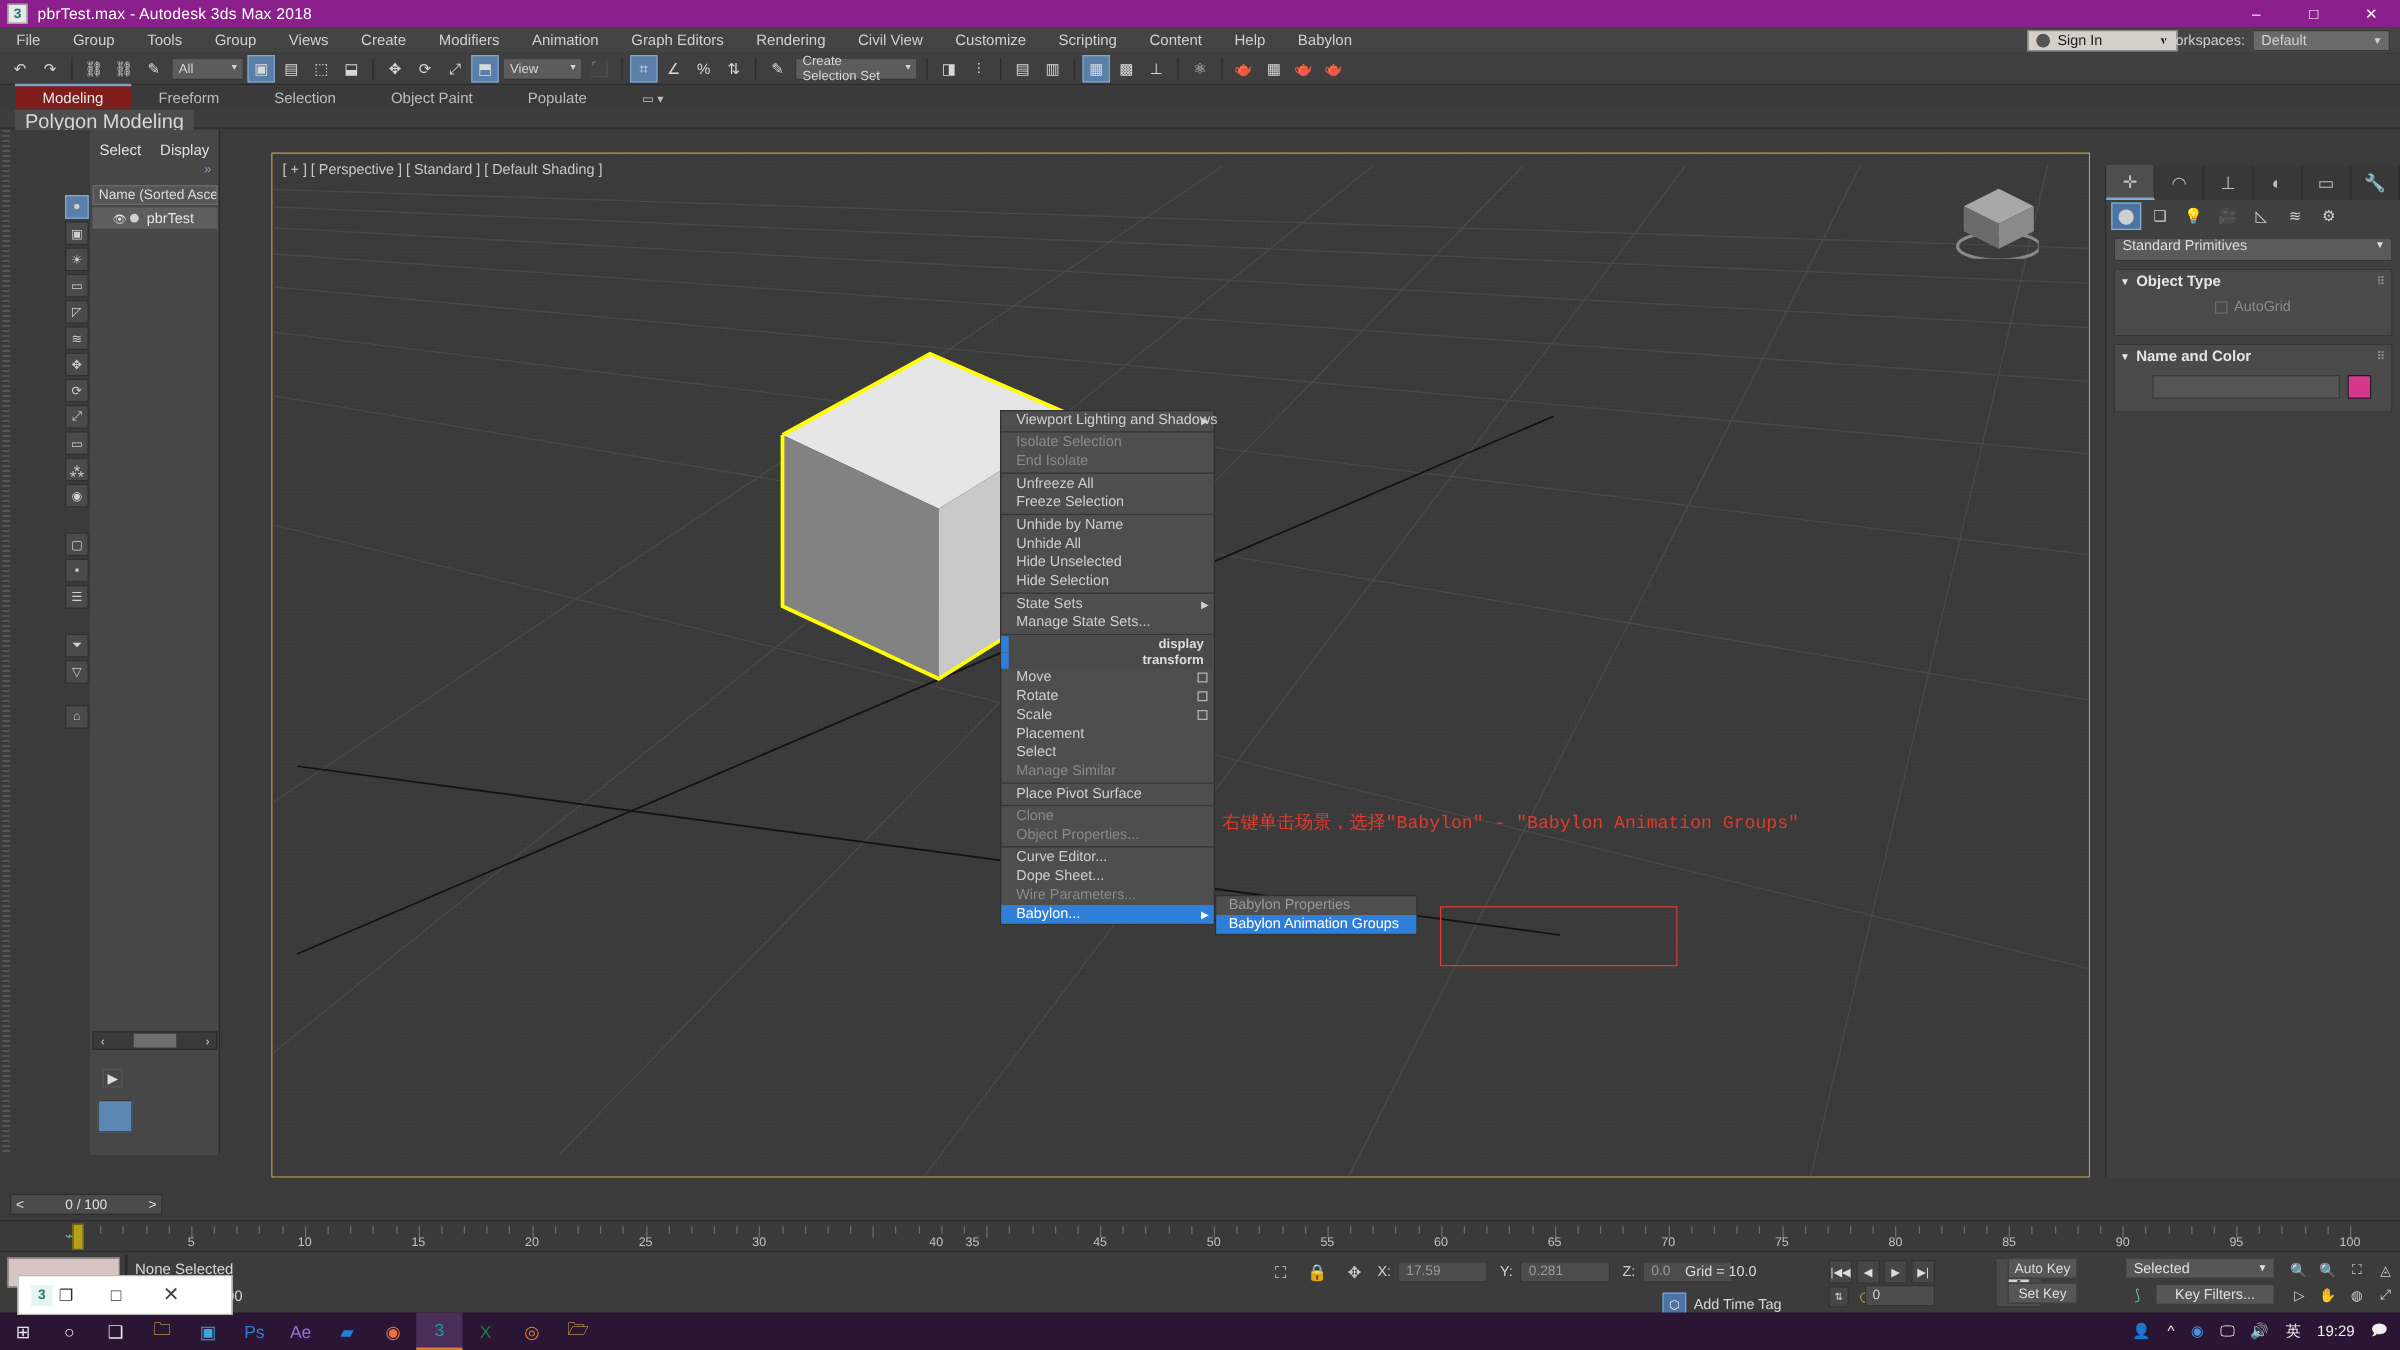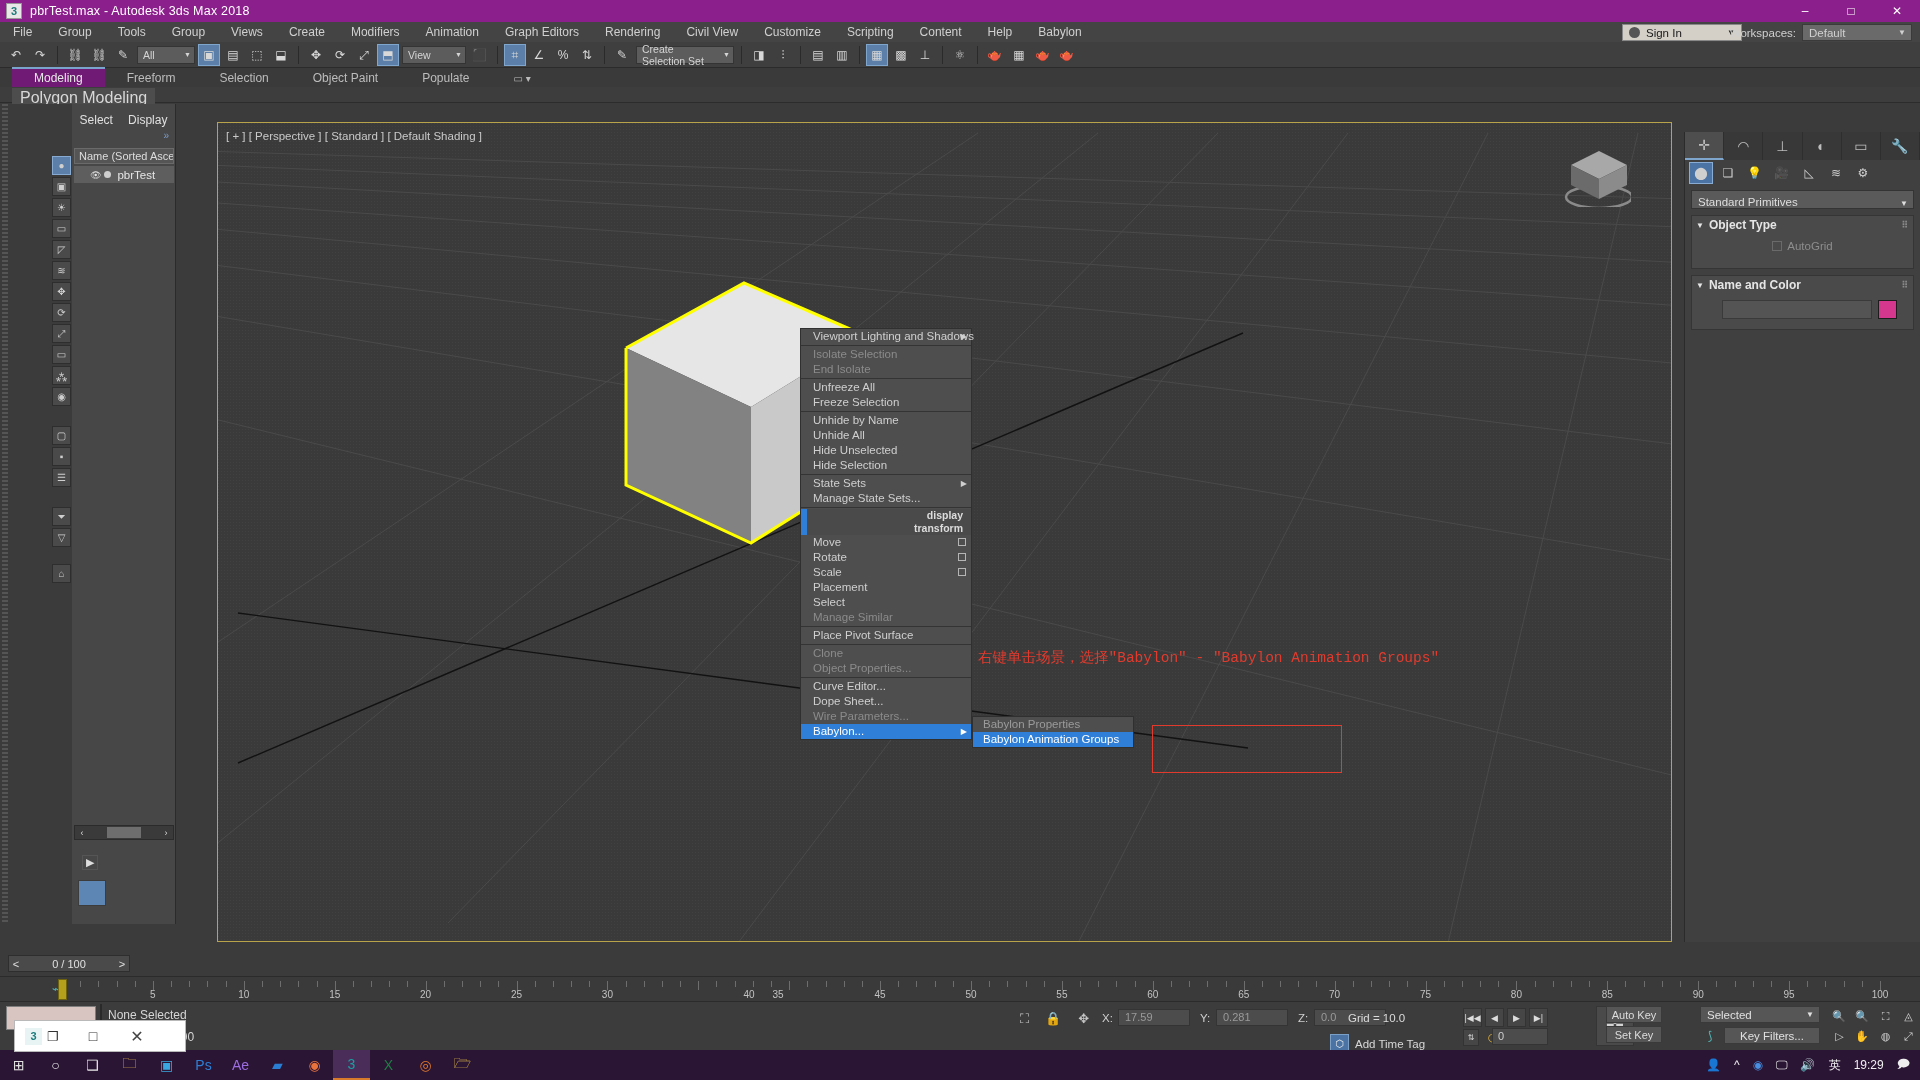--- a/index.html
+++ b/index.html
@@ -46,21 +46,21 @@
   .tb-sep { width:1px; height:18px; background:#2a2a2a; margin:0 5px; }
   .tb-combo { height:18px; background:#5c5c5c; border:1px solid #343434;
     font-size:10.5px; color:#d5d5d5; display:flex; align-items:center;
     padding:0 14px 0 5px; position:relative; margin:0 2px; }
   .tb-combo .cv { position:absolute; right:3px; font-size:7px; }
 
   
   .ribbon { position:absolute; left:0; top:68px; width:1920px; height:19px;
     background:#3a3a3a; display:flex; align-items:flex-end; padding-left:12px; }
   .rtab { font-size:12px; color:#bcbcbc; padding:2px 22px; }
-  .rtab.active { background:#701a75; color:#e8e8e8; border-top:2px solid #7aa4cc; }
+  .rtab.active { background:#7f1d1d; color:#e8e8e8; border-top:2px solid #7aa4cc; }
   .ribbon2 { position:absolute; left:0; top:87px; width:1920px; height:16px;
     background:#3d3d3d; border-bottom:1px solid #2c2c2c; }
   .ribbon2 .lbl { font-size:16px; color:#d8d8d8; position:absolute; left:12px;
     top:1px; background:#4d4d4d; padding:1px 8px; }
 
   
   .leftcol { position:absolute; left:0; top:104px; width:72px; height:820px;
     background:#3b3b3b; }
   .leftgrip { position:absolute; left:2px; top:0; width:6px; height:820px;
     background:repeating-linear-gradient(to bottom,#555 0,#555 2px,#3b3b3b 2px,#3b3b3b 4px); }
@@ -133,21 +133,21 @@
   .rp-tabs { display:flex; height:28px; background:#383838; }
   .rp-tab { flex:1; display:flex; align-items:center; justify-content:center;
     border-right:1px solid #2e2e2e; font-size:14px; color:#bdbdbd; }
   .rp-tab.active { background:#4e4e4e; border-bottom:2px solid #7fa6cd; }
   .rp-icons { display:flex; height:26px; align-items:center; padding-left:4px;
     background:#404040; }
   .rp-ic { width:24px; height:22px; margin-right:3px; display:flex;
     align-items:center; justify-content:center; font-size:12px; color:#cfcfcf; }
   .rp-ic.on { background:#4b74a5; border:1px solid #89acd4; }
   .rp-combo { margin:4px 6px; height:19px; background:#5a5a5a; border:1px solid #343434;
-    font-size:11.5px; color:#dedede; display:flex; align-items:flex-end;
+    font-size:11.5px; color:#dedede; display:flex; align-items:flex-start;
     padding-left:6px; position:relative; }
   .rp-combo .cv { position:absolute; right:5px; font-size:8px; }
   .rollup { margin:6px 6px 0 6px; background:#4a4a4a; border:1px solid #353535; }
   .rollup .rh { height:18px; display:flex; align-items:center; font-size:12px;
     font-weight:bold; color:#e5e5e5; padding-left:4px; position:relative; }
   .rollup .rh .tri { font-size:8px; margin-right:5px; }
   .rollup .rh .grip { position:absolute; right:5px; font-size:9px; color:#8a8a8a; }
   .rollup .rb { padding:6px 8px 10px 8px; }
   .autogrid { display:flex; align-items:center; justify-content:center;
     font-size:11.5px; color:#8d8d8d; margin-bottom:6px; }

